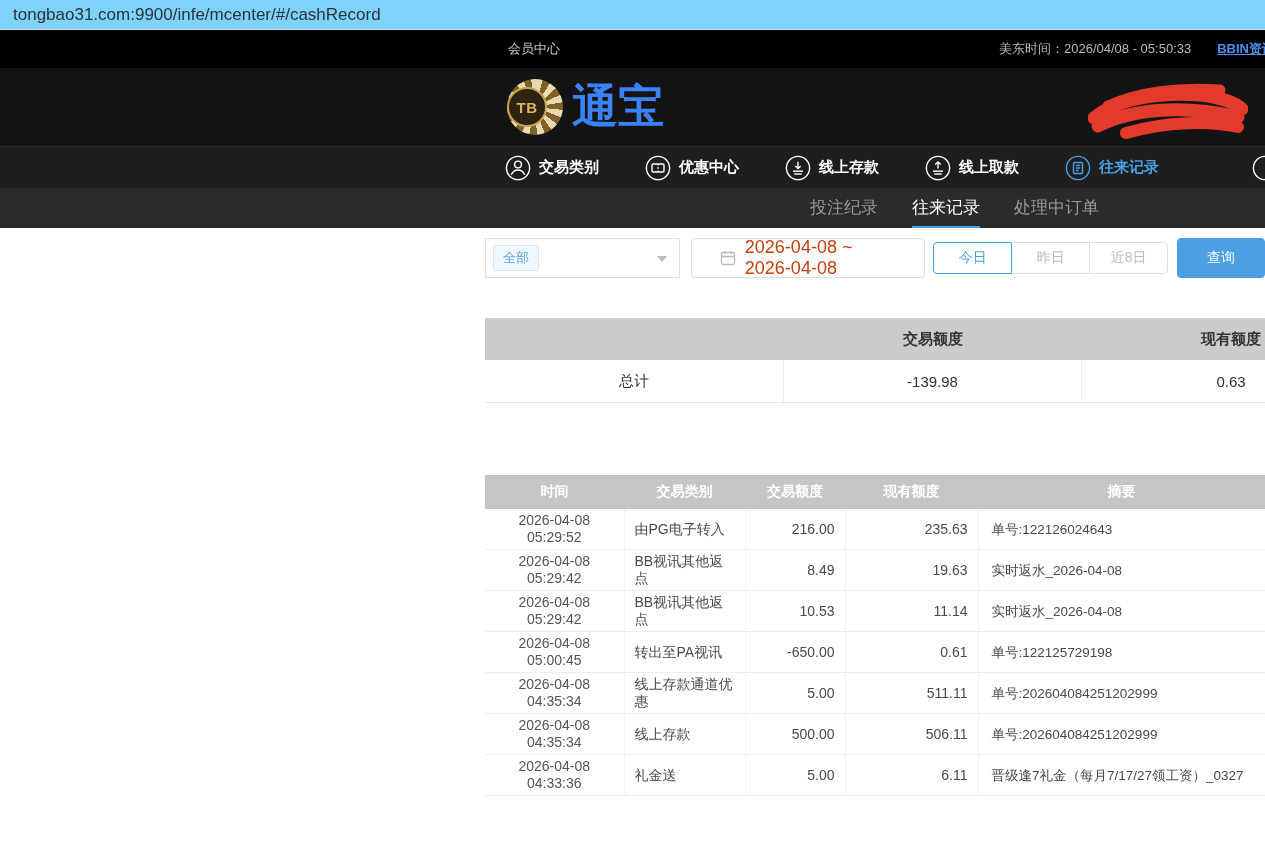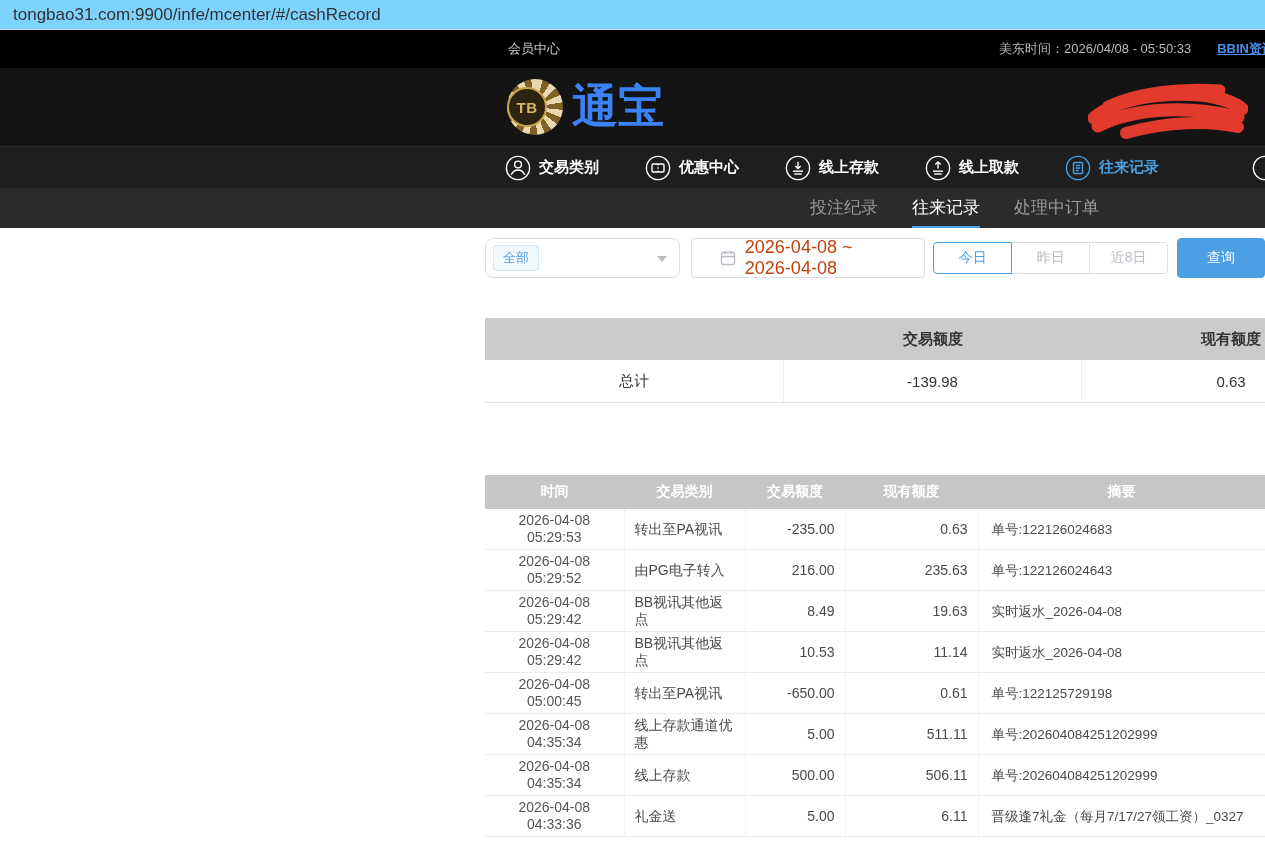--- a/index.html
+++ b/index.html
@@ -35,21 +35,21 @@
   
   .sub-nav { position:relative; height:40px; background:#2b2b2b; }
   .subnav-items { position:absolute; left:810px; top:0; height:100%; display:flex; gap:34px; }
   .subnav-item { display:flex; align-items:center; height:100%; font-size:17px; color:#9a9a9a; cursor:pointer; border-bottom:2px solid transparent; }
   .subnav-item.active { color:#fff; border-bottom-color:#4a9fe0; }
 
   
   .content { position:relative; padding:10px 0 0 485px; }
 
   .filters { display:flex; align-items:center; }
-  .type-select { position:relative; width:199px; height:40px; border:1px solid #dcdfe6; border-radius:8px; background:#fff; display:flex; align-items:center; padding:0 26px 0 7px; cursor:pointer; }
+  .type-select { position:relative; width:199px; height:40px; border:1px solid #dcdfe6; border-radius:0; background:#fff; display:flex; align-items:center; padding:0 26px 0 7px; cursor:pointer; }
   .type-tag { background:#f0f7fd; border:1px solid #cfe7fa; color:#57a3e4; font-size:13px; padding:3px 9px; border-radius:3px; }
   .caret { position:absolute; right:12px; top:17px; width:0; height:0; border-left:5px solid transparent; border-right:5px solid transparent; border-top:6px solid #b8bcc4; }
   .date-input { margin-left:11px; width:239px; height:40px; border:1px solid #dcdfe6; border-radius:4px; display:flex; align-items:center; gap:9px; padding:0 28px; color:#c2410c; font-size:18px; cursor:pointer; }
   .quick-btns { display:flex; margin-left:8px; }
   .qbtn { width:79px; height:32px; background:#fff; border:1px solid #dcdfe6; font-size:14px; color:#b9bdc4; cursor:pointer; font-family:inherit; }
   .qbtn + .qbtn { margin-left:-1px; }
   .qbtn:first-child { border-radius:4px 0 0 4px; }
   .qbtn:last-child { border-radius:0 4px 4px 0; }
   .qbtn.active { border:1px solid #4a9fe0; color:#4a9fe0; position:relative; z-index:1; }
   .query-btn { margin-left:9px; width:90px; height:40px; background:#4b9fe2; border:1px solid #4b9fe2; border-radius:4px; color:#fff; font-size:14px; cursor:pointer; font-family:inherit; }
@@ -234,27 +234,20 @@
       <tr>
         <th>时间</th>
         <th>交易类别</th>
         <th>交易额度</th>
         <th>现有额度</th>
         <th>摘要</th>
       </tr>
     </thead>
     <tbody>
         <tr>
-          <td class="c-time">2026-04-08 05:29:53</td>
-          <td class="c-type">转出至PA视讯</td>
-          <td class="c-amount">-235.00</td>
-          <td class="c-balance">0.63</td>
-          <td class="c-memo">单号:122126024683</td>
-        </tr>
-        <tr>
           <td class="c-time">2026-04-08 05:29:52</td>
           <td class="c-type">由PG电子转入</td>
           <td class="c-amount">216.00</td>
           <td class="c-balance">235.63</td>
           <td class="c-memo">单号:122126024643</td>
         </tr>
         <tr>
           <td class="c-time">2026-04-08 05:29:42</td>
           <td class="c-type">BB视讯其他返点</td>
           <td class="c-amount">8.49</td>

